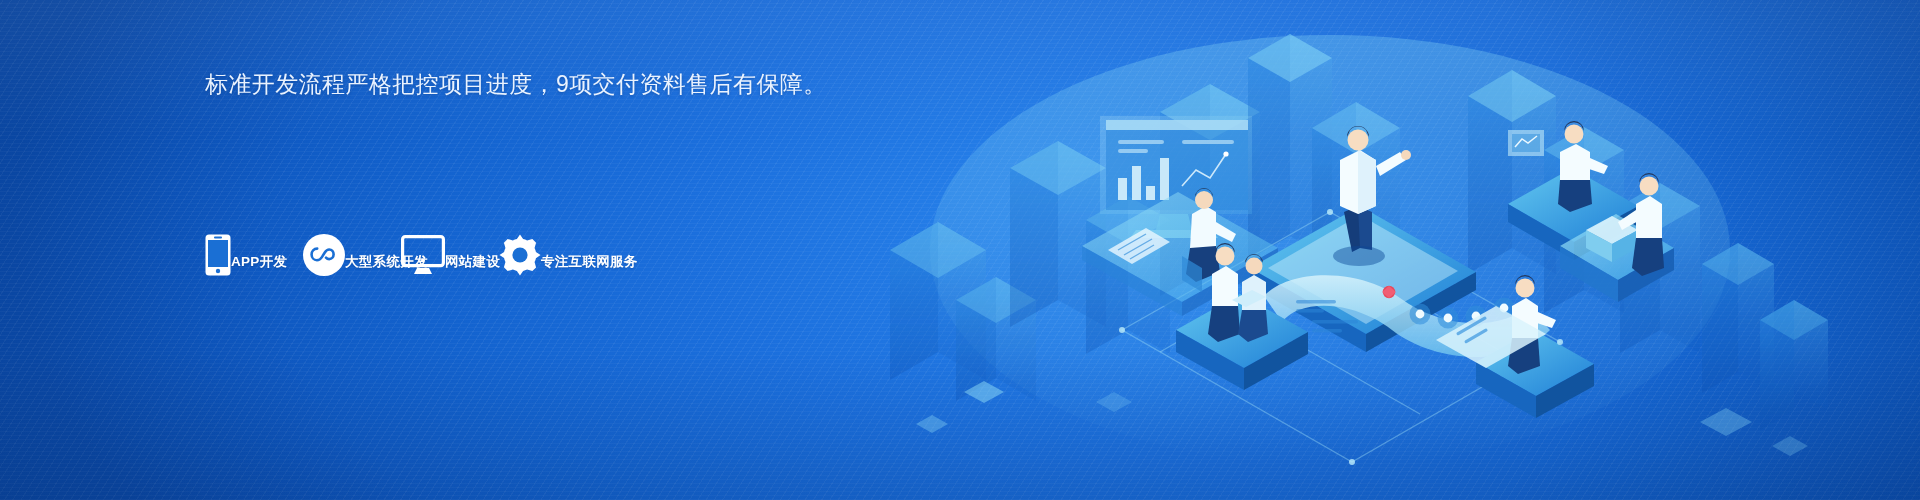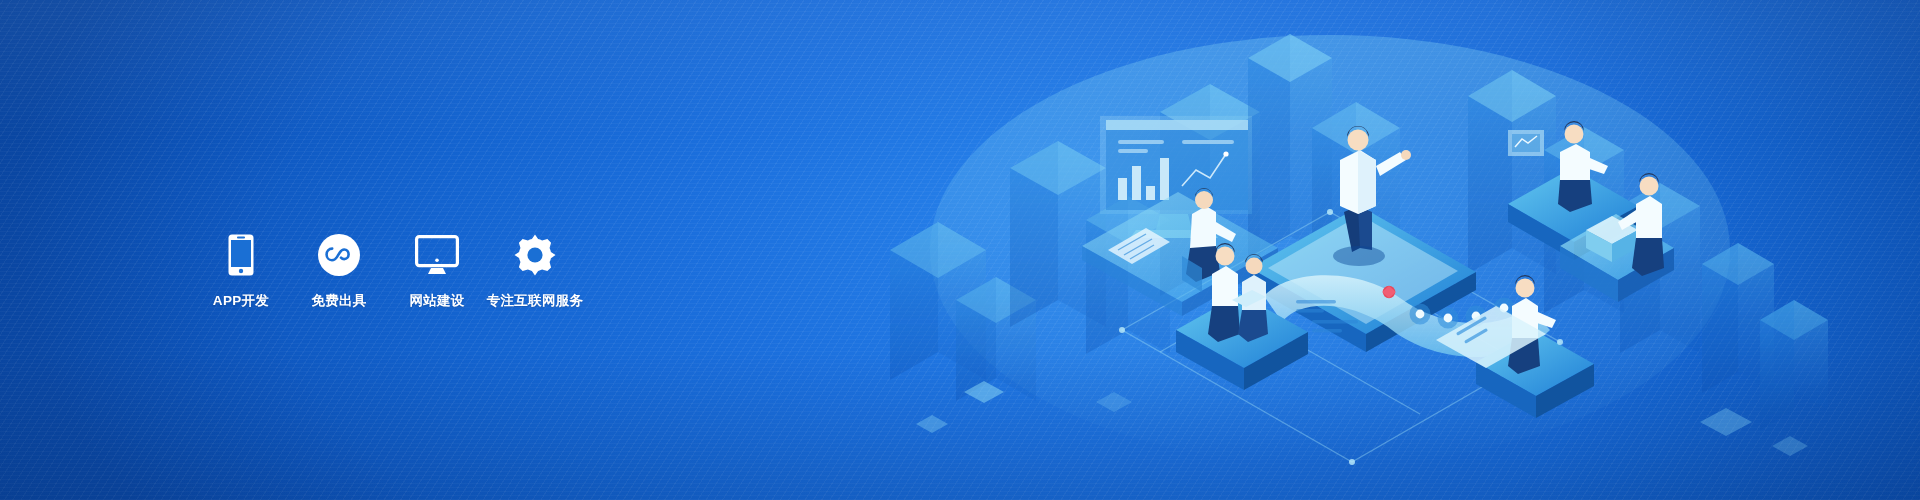--- a/index.html
+++ b/index.html
@@ -44,21 +44,21 @@
     margin:0 0 22px 0;
   }
   .sub{
     color:#eaf3ff;font-size:23px;line-height:1.62;font-weight:normal;
     letter-spacing:.4px;white-space:nowrap;margin:0;
     text-shadow:0 1px 3px rgba(4,38,94,.30);
   }
 
   
   .services{position:absolute;left:205px;top:232px;display:flex;align-items:flex-start;z-index:6;}
-  .svc{display:flex;flex-direction:column;align-items:center;margin-right:26px;width:72px;}
+  .svc{display:flex;align-items:center;margin-right:26px;width:72px;}
   .svc .ico{height:46px;display:flex;align-items:center;justify-content:center;margin-bottom:14px;}
   .svc .ico svg{display:block;}
   .svc .lbl{
     color:#ffffff;font-size:13.5px;font-weight:bold;white-space:nowrap;letter-spacing:.3px;
     text-shadow:0 1px 2px rgba(4,38,94,.30);
   }
 
   
   .art{position:absolute;right:0;top:0;width:1060px;height:500px;z-index:4;}
   .art svg{display:block;width:1060px;height:500px;}
@@ -347,20 +347,21 @@
       <g fill="#bdeefc" opacity=".8">
         <circle cx="470" cy="212" r="3"></circle>
         <circle cx="700" cy="342" r="3"></circle>
         <circle cx="262" cy="330" r="3"></circle>
         <circle cx="492" cy="462" r="3"></circle>
       </g>
     </svg>
   </div>
 
   <div class="copy">
+    <p class="sub">标准开发流程严格把控项目进度，9项交付资料售后有保障。</p>
   </div>
 
   <div class="services">
 
     <div class="svc">
       <span class="ico">
         <svg width="26" height="42" viewBox="0 0 26 42" fill="#ffffff" xmlns="http://www.w3.org/2000/svg">
           <rect x="0.5" y="0.5" width="25" height="41" rx="3.5" fill="#ffffff"></rect>
           <rect x="3" y="6" width="20" height="27" fill="#1a6fd4"></rect>
           <rect x="9" y="2.6" width="8" height="1.8" rx="0.9" fill="#1a6fd4"></rect>
@@ -370,21 +371,21 @@
       <span class="lbl">APP开发</span>
     </div>
 
     <div class="svc">
       <span class="ico">
         <svg width="42" height="42" viewBox="0 0 42 42" xmlns="http://www.w3.org/2000/svg">
           <circle cx="21" cy="21" r="21" fill="#ffffff"></circle>
           <path d="M14.2 14.6c-3.4 0-5.6 2.6-5.6 5.8 0 3.2 2.2 5.8 5.3 5.8 2.3 0 3.9-1.4 5-3.1l2.9-4.6c1.1-1.7 2.4-3 4.4-3 2.6 0 4.4 2.1 4.4 4.8s-1.8 4.8-4.4 4.8c-1.3 0-2.4-.5-3.2-1.4" fill="none" stroke="#1a6fd4" stroke-width="2.6" stroke-linecap="round"></path>
         </svg>
       </span>
-      <span class="lbl">免费出具</span>
+      <span class="lbl">大型系统开发</span>
     </div>
 
 
     <div class="svc">
       <span class="ico">
         <svg width="44" height="40" viewBox="0 0 44 40" fill="#ffffff" xmlns="http://www.w3.org/2000/svg">
           <rect x="1.6" y="1.6" width="40.8" height="29" rx="2.6" fill="none" stroke="#ffffff" stroke-width="3.2"></rect>
           <circle cx="22" cy="25.2" r="1.8" fill="#ffffff"></circle>
           <path d="M16 33 L28 33 L31 39 L13 39 Z" fill="#ffffff"></path>
         </svg>

